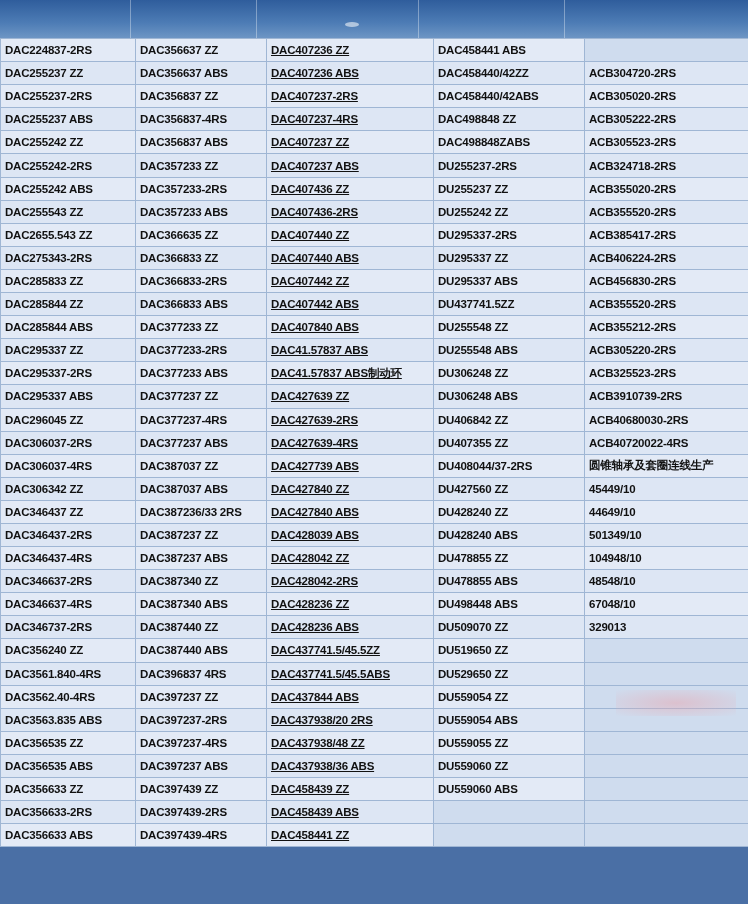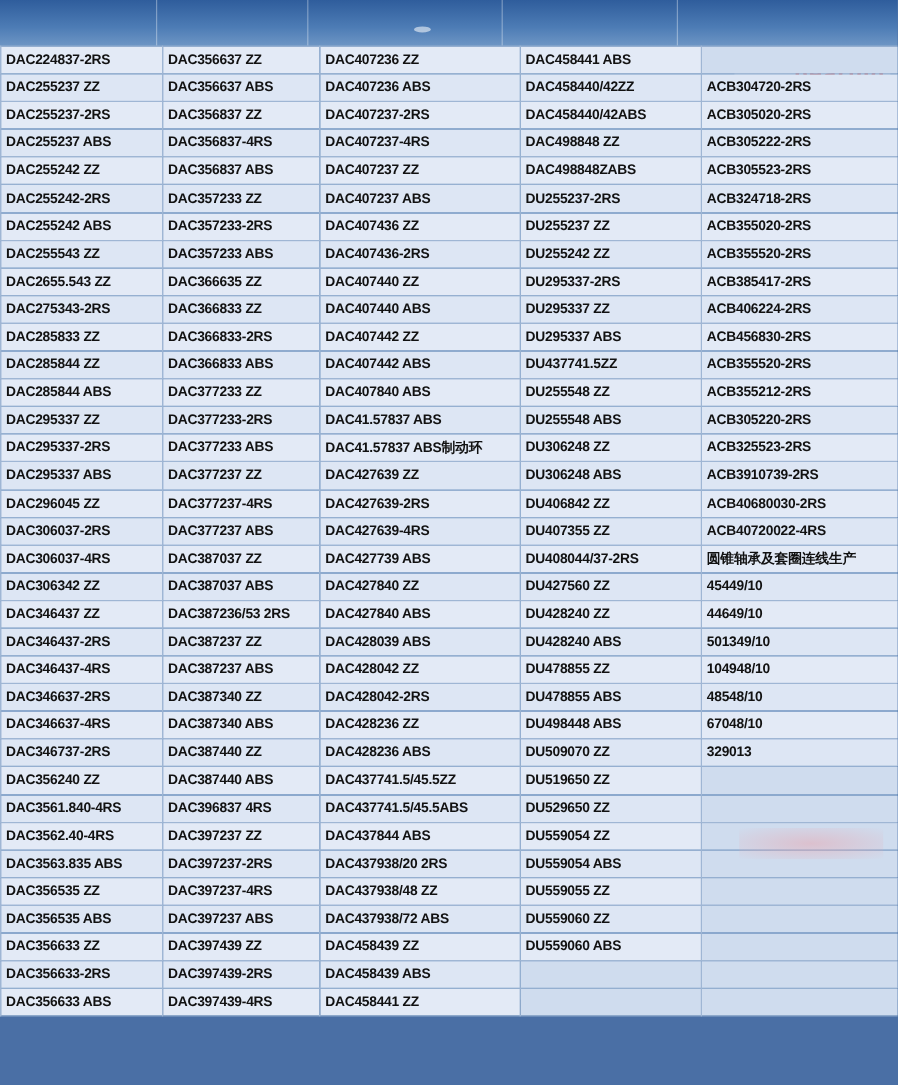--- a/index.html
+++ b/index.html
@@ -74,21 +74,21 @@
     border: 1px solid #9fb6d4;
     white-space: nowrap;
     overflow: hidden;
     background: #e3eaf6;
     font-family: "Liberation Sans", sans-serif;
     letter-spacing: -0.2px;
   }
   table.grid tr:nth-child(even) td { background: #dde6f4; }
   td.c0 { width: 130px; }
   td.c1 { width: 126px; }
-  td.c2 { width: 162px; }
+  td.c2 { width: 162px; text-decoration: underline; }
   td.c3 { width: 146px; }
   td.c4 { width: 184px; }
   td.empty { background: #cfdcee !important; }
   td.red {
     color: #d32020;
     font-family: "DejaVu Sans", sans-serif;
     font-size: 11px;
   }
   td.cjk {
     font-family: "DejaVu Sans", sans-serif;
@@ -254,21 +254,21 @@
         </tr>
         <tr>
           <td class="c0">DAC306342 ZZ</td>
           <td class="c1">DAC387037 ABS</td>
           <td class="c2">DAC427840 ZZ</td>
           <td class="c3">DU427560 ZZ</td>
           <td class="c4">45449/10</td>
         </tr>
         <tr>
           <td class="c0">DAC346437 ZZ</td>
-          <td class="c1">DAC387236/53 2RS</td>
+          <td class="c1">DAC387236/33 2RS</td>
           <td class="c2">DAC427840 ABS</td>
           <td class="c3">DU428240 ZZ</td>
           <td class="c4">44649/10</td>
         </tr>
         <tr>
           <td class="c0">DAC346437-2RS</td>
           <td class="c1">DAC387237 ZZ</td>
           <td class="c2">DAC428039 ABS</td>
           <td class="c3">DU428240 ABS</td>
           <td class="c4">501349/10</td>
@@ -332,21 +332,21 @@
         <tr>
           <td class="c0">DAC356535 ZZ</td>
           <td class="c1">DAC397237-4RS</td>
           <td class="c2">DAC437938/48 ZZ</td>
           <td class="c3">DU559055 ZZ</td>
           <td class="c4 empty"></td>
         </tr>
         <tr>
           <td class="c0">DAC356535 ABS</td>
           <td class="c1">DAC397237 ABS</td>
-          <td class="c2">DAC437938/72 ABS</td>
+          <td class="c2">DAC437938/36 ABS</td>
           <td class="c3">DU559060 ZZ</td>
           <td class="c4 empty"></td>
         </tr>
         <tr>
           <td class="c0">DAC356633 ZZ</td>
           <td class="c1">DAC397439 ZZ</td>
           <td class="c2">DAC458439 ZZ</td>
           <td class="c3">DU559060 ABS</td>
           <td class="c4 empty"></td>
         </tr>

